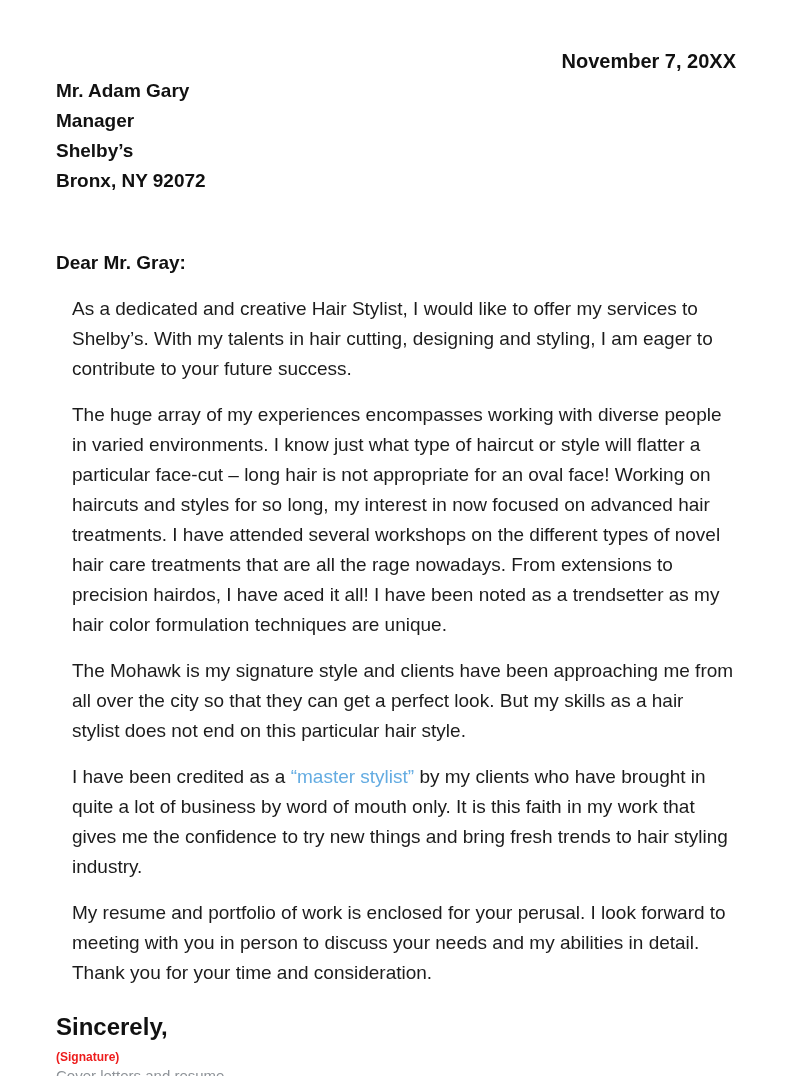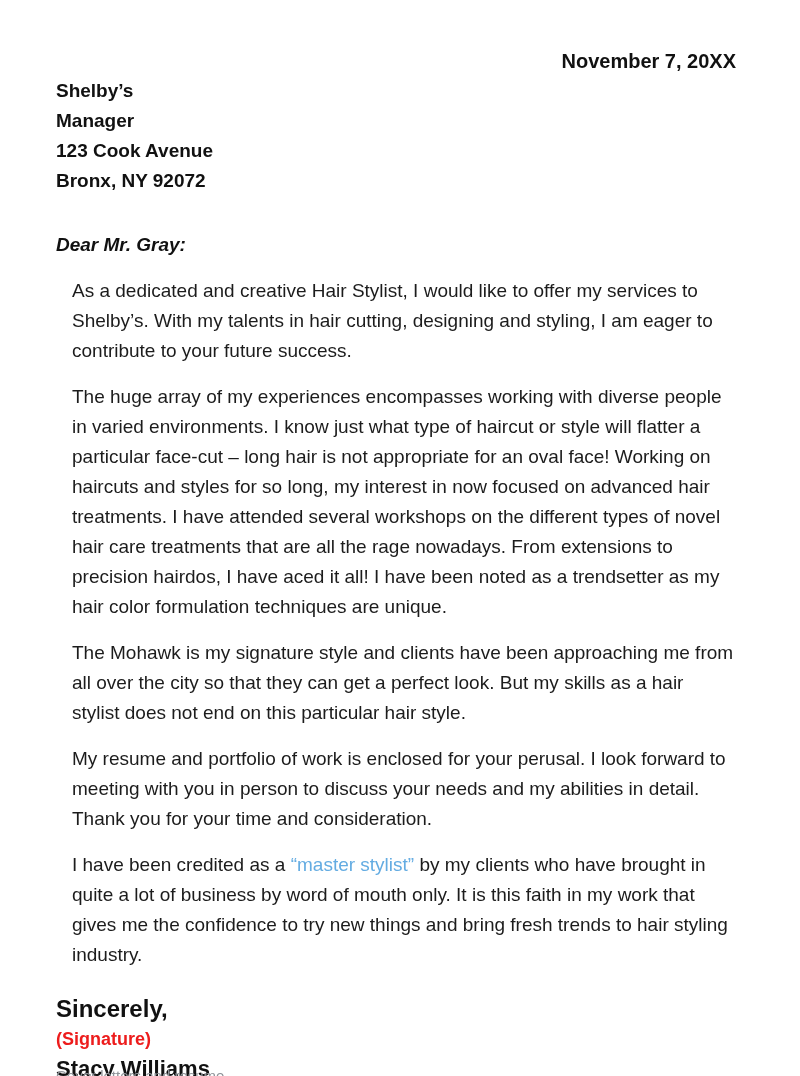--- a/index.html
+++ b/index.html
@@ -27,26 +27,25 @@
     line-height: 30px;
     color: #111111;
   }
   .recipient-line {
     font-weight: 700;
     font-size: 19px;
     line-height: 30px;
     color: #111111;
   }
   .salutation {
-    margin-top: 34px;
+    margin-top: 52px;
     font-weight: 700;
     font-size: 19px;
     line-height: 30px;
     color: #111111;
-    font-style: italic;
   }
   .body-text p {
     margin: 16px;
     font-size: 19px;
     line-height: 30px;
     font-weight: 400;
     color: #1c1c1c;
   }
   .inline-link {
     color: #64ace2;
@@ -57,21 +56,21 @@
     margin-top: 24px;
   }
   .closing-line {
     font-weight: 700;
     font-size: 24px;
     line-height: 30px;
     color: #111111;
   }
   .signature-line {
     font-weight: 700;
-    font-size: 18px;
+    font-size: 12px;
     line-height: 30px;
     color: #ed1c1c;
   }
   .sender-line {
     font-weight: 700;
     font-size: 22px;
     line-height: 30px;
     color: #111111;
   }
   .watermark {
@@ -86,38 +85,38 @@
   }
 </style>
 </head>
 <body>
 
 <div class="page">
 
   <div class="date">November 7, 20XX</div>
 
   <div class="recipient-block">
+    <div class="recipient-line">Mr. Adam Gary</div>
+    <div class="recipient-line">Manager</div>
     <div class="recipient-line">Shelby’s</div>
-    <div class="recipient-line">Manager</div>
-    <div class="recipient-line">123 Cook Avenue</div>
     <div class="recipient-line">Bronx, NY 92072</div>
   </div>
 
   <div class="salutation">Dear Mr. Gray:</div>
 
   <div class="body-text">
     <p>As a dedicated and creative Hair Stylist, I would like to offer my services to Shelby’s. With my talents in hair cutting, designing and styling, I am eager to contribute to your future success.</p>
 
     <p>The huge array of my experiences encompasses working with diverse people in varied environments. I know just what type of haircut or style will flatter a particular face-cut – long hair is not appropriate for an oval face! Working on haircuts and styles for so long, my interest in now focused on advanced hair treatments. I have attended several workshops on the different types of novel hair care treatments that are all the rage nowadays. From extensions to precision hairdos, I have aced it all! I have been noted as a trendsetter as my hair color formulation techniques are unique.</p>
 
     <p>The Mohawk is my signature style and clients have been approaching me from all over the city so that they can get a perfect look. But my skills as a hair stylist does not end on this particular hair style.</p>
 
+    <p><span>I have been credited as a </span><span class="inline-link">“master stylist”</span><span> by my clients who have brought in quite a lot of business by word of mouth only. It is this faith in my work that gives me the confidence to try new things and bring fresh trends to hair styling industry.</span></p>
+
     <p>My resume and portfolio of work is enclosed for your perusal. I look forward to meeting with you in person to discuss your needs and my abilities in detail. Thank you for your time and consideration.</p>
-
-    <p><span>I have been credited as a </span><span class="inline-link">“master stylist”</span><span> by my clients who have brought in quite a lot of business by word of mouth only. It is this faith in my work that gives me the confidence to try new things and bring fresh trends to hair styling industry.</span></p>
   </div>
 
   <div class="closing-block">
     <div class="closing-line">Sincerely,</div>
     <div class="signature-line">(Signature)</div>
     <div class="sender-line">Stacy Williams</div>
   </div>
 
   <div class="watermark">Cover letters and resume</div>
 

